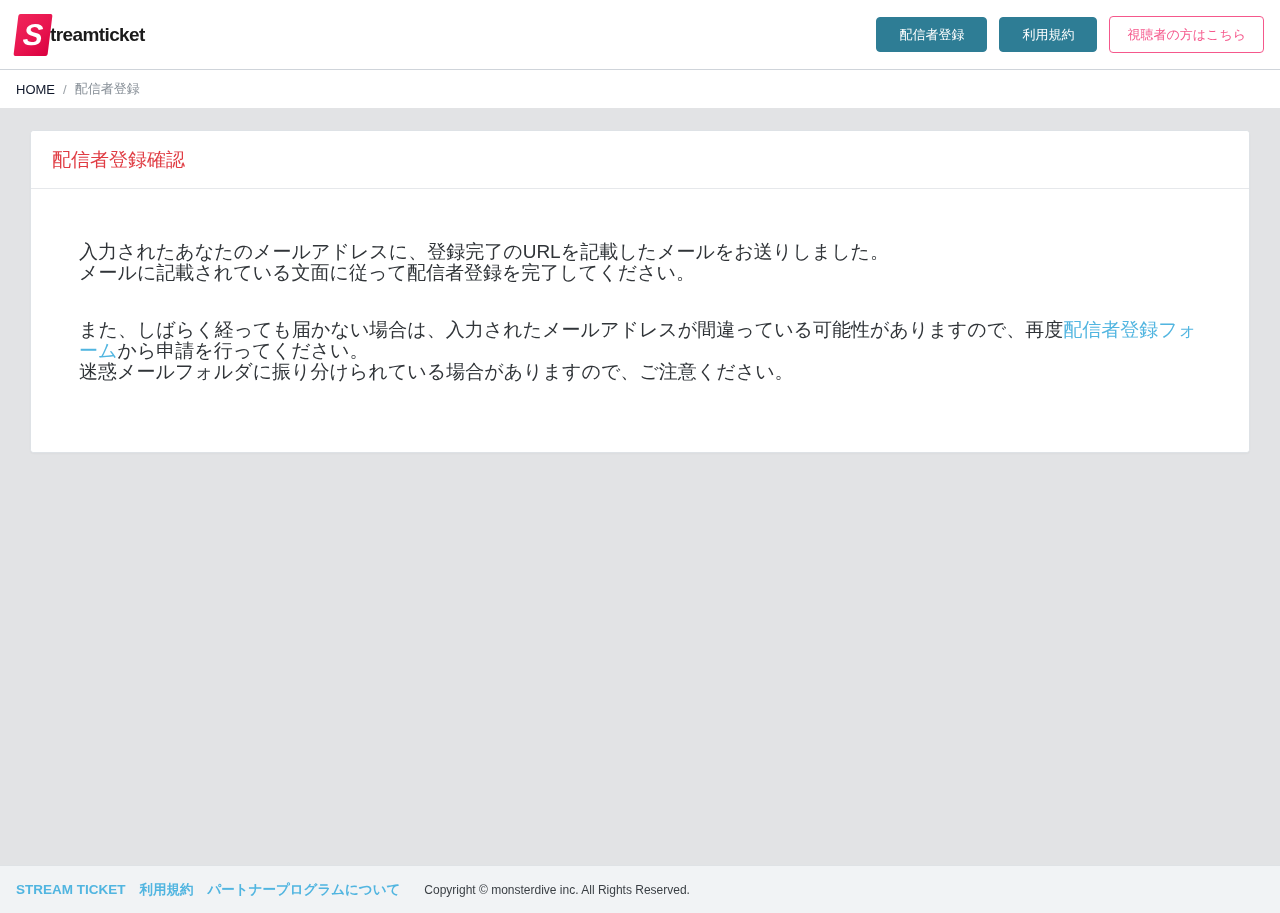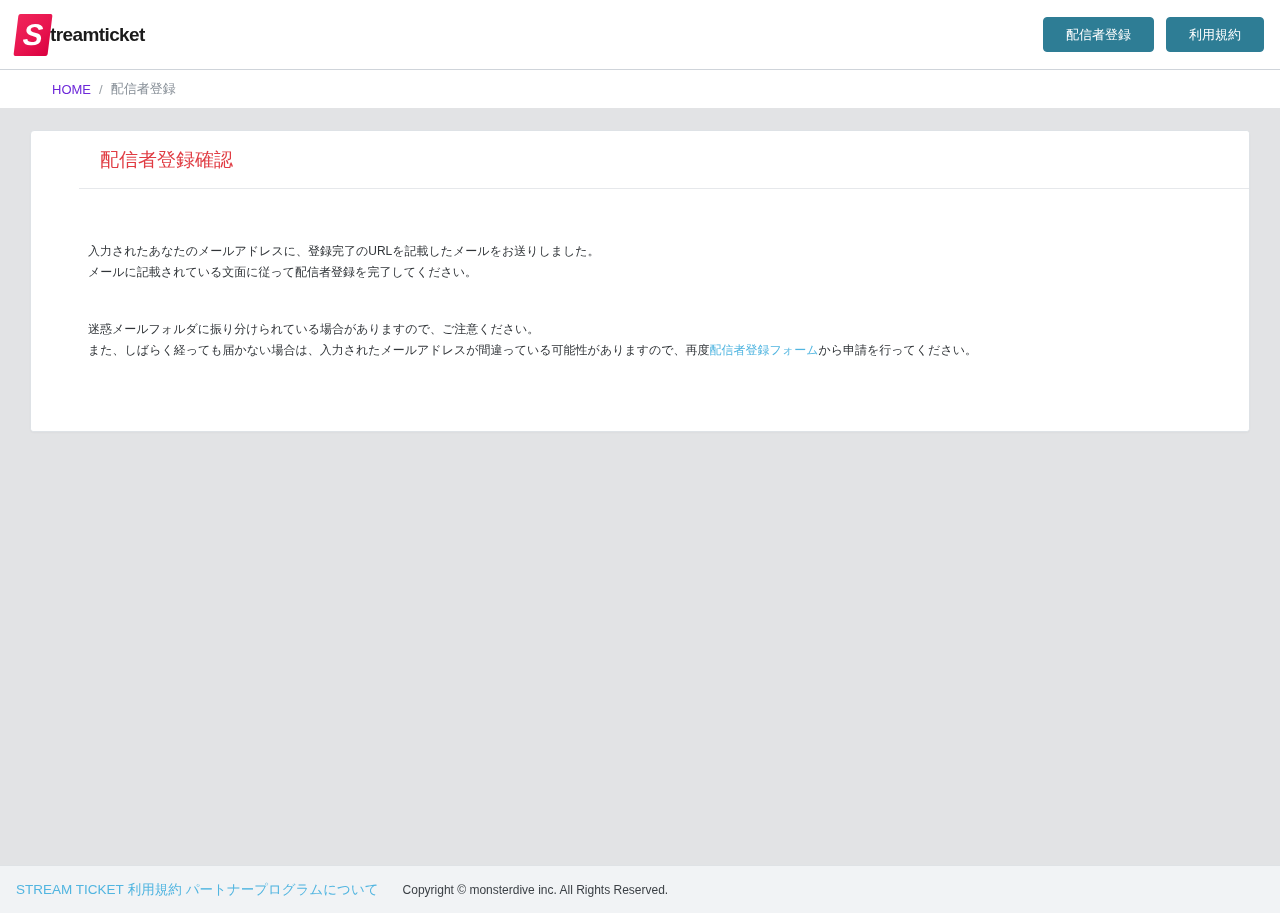--- a/index.html
+++ b/index.html
@@ -100,24 +100,23 @@
   
   .breadcrumb-bar {
     height: 38px;
     background: #ffffff;
     display: flex;
     align-items: center;
     padding: 0 16px;
     font-size: 13px;
   }
   .breadcrumb-bar a {
-    color: #6d28d9;
-    text-decoration: none;
-    cursor: pointer;
-    margin-left: 36px;
+    color: #0f172a;
+    text-decoration: none;
+    cursor: pointer;
   }
   .breadcrumb-sep {
     color: #9aa0a6;
     margin: 0 8px;
   }
   .breadcrumb-current {
     color: #868e96;
   }
 
   
@@ -128,38 +127,36 @@
     background: #ffffff;
     border: 1px solid #dee2e6;
     border-radius: 4px;
     box-shadow: 0 1px 2px rgba(0,0,0,0.03);
     overflow: hidden;
   }
   .card-header {
     padding: 18px 21px 16px 21px;
     border-bottom: 1px solid #e6e8eb;
     background: #ffffff;
-    margin-left: 48px;
   }
   .card-title {
     margin: 0;
     font-size: 19px;
     font-weight: normal;
     color: #e03c43;
     line-height: 1.2;
   }
   .card-body {
     padding: 52px 48px 70px 48px;
     background: #ffffff;
   }
   .msg-block {
-    font-size: 12px;
+    font-size: 19px;
     color: #303438;
     line-height: 21px;
-    margin-left: 9px;
   }
   .msg-block p {
     margin: 0;
   }
   .msg-gap {
     height: 36px;
   }
   .inline-link {
     color: #51b5e0;
     text-decoration: none;
@@ -175,21 +172,22 @@
     height: 48px;
     background: #f1f3f5;
     border-top: 1px solid #dfe2e5;
     display: flex;
     align-items: center;
     padding: 0 16px;
   }
   .footer-links {
     display: flex;
     align-items: center;
-    gap: 4px;
+    gap: 14px;
+    font-weight: bold;
   }
   .footer-links a {
     color: #51b5e0;
     text-decoration: none;
     font-size: 13.5px;
     cursor: pointer;
   }
   .footer-copy {
     margin-left: 24px;
     color: #3a3f44;
@@ -203,41 +201,42 @@
   <a class="brand" href="#">
     <span class="logo-badge">
       <span>S</span>
     </span>
     <span class="brand-text">treamticket</span>
   </a>
 
   <nav class="header-actions">
     <a class="btn btn-teal wide" href="#">配信者登録</a>
     <a class="btn btn-teal wide" href="#">利用規約</a>
+    <a class="btn btn-outline-pink" href="#">視聴者の方はこちら</a>
   </nav>
 </header>
 
 <div class="breadcrumb-bar">
   <a href="#">HOME</a>
   <span class="breadcrumb-sep">/</span>
   <span class="breadcrumb-current">配信者登録</span>
 </div>
 
 <main class="main-wrap">
   <section class="card">
     <div class="card-header">
       <h1 class="card-title">配信者登録確認</h1>
     </div>
     <div class="card-body">
       <div class="msg-block">
         <p>入力されたあなたのメールアドレスに、登録完了のURLを記載したメールをお送りしました。</p>
         <p>メールに記載されている文面に従って配信者登録を完了してください。</p>
         <div class="msg-gap"></div>
+        <p><span>また、しばらく経っても届かない場合は、入力されたメールアドレスが間違っている可能性がありますので、再度</span><a class="inline-link" href="#">配信者登録フォーム</a><span>から申請を行ってください。</span></p>
         <p>迷惑メールフォルダに振り分けられている場合がありますので、ご注意ください。</p>
-        <p><span>また、しばらく経っても届かない場合は、入力されたメールアドレスが間違っている可能性がありますので、再度</span><a class="inline-link" href="#">配信者登録フォーム</a><span>から申請を行ってください。</span></p>
       </div>
     </div>
   </section>
 </main>
 
 <footer class="site-footer">
   <div class="footer-links">
     <a href="#">STREAM TICKET</a>
     <a href="#">利用規約</a>
     <a href="#">パートナープログラムについて</a>

